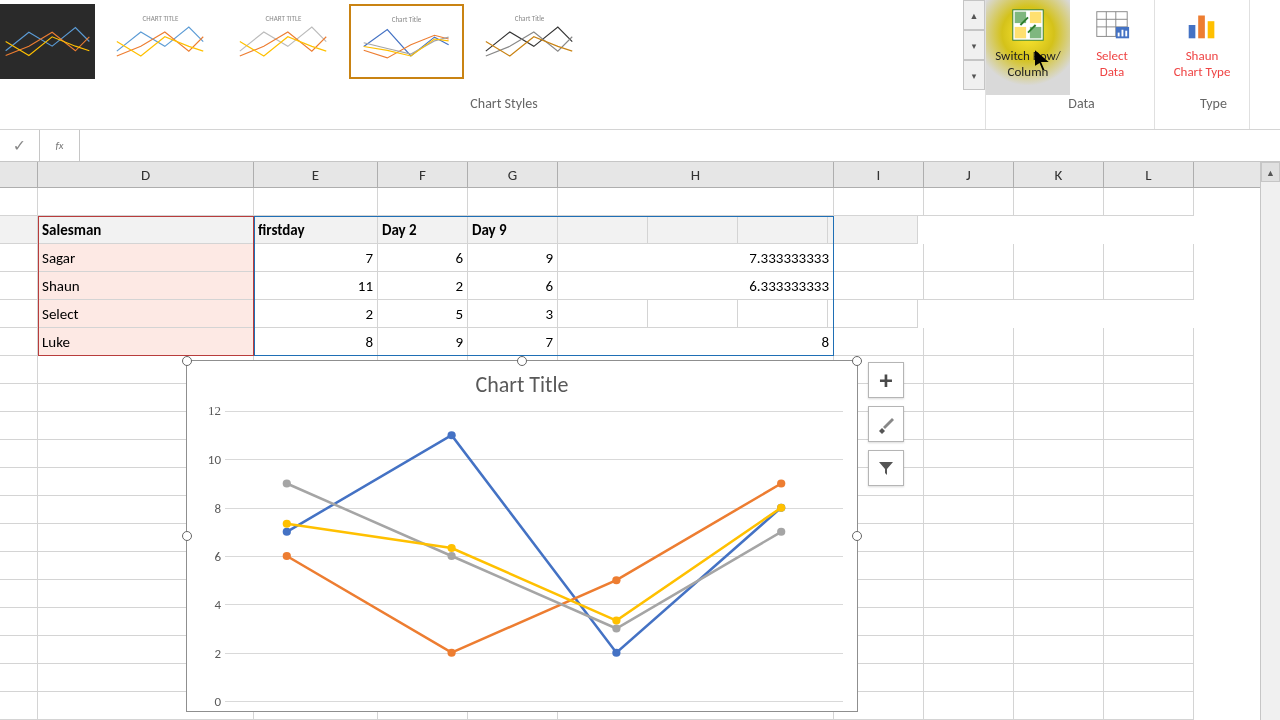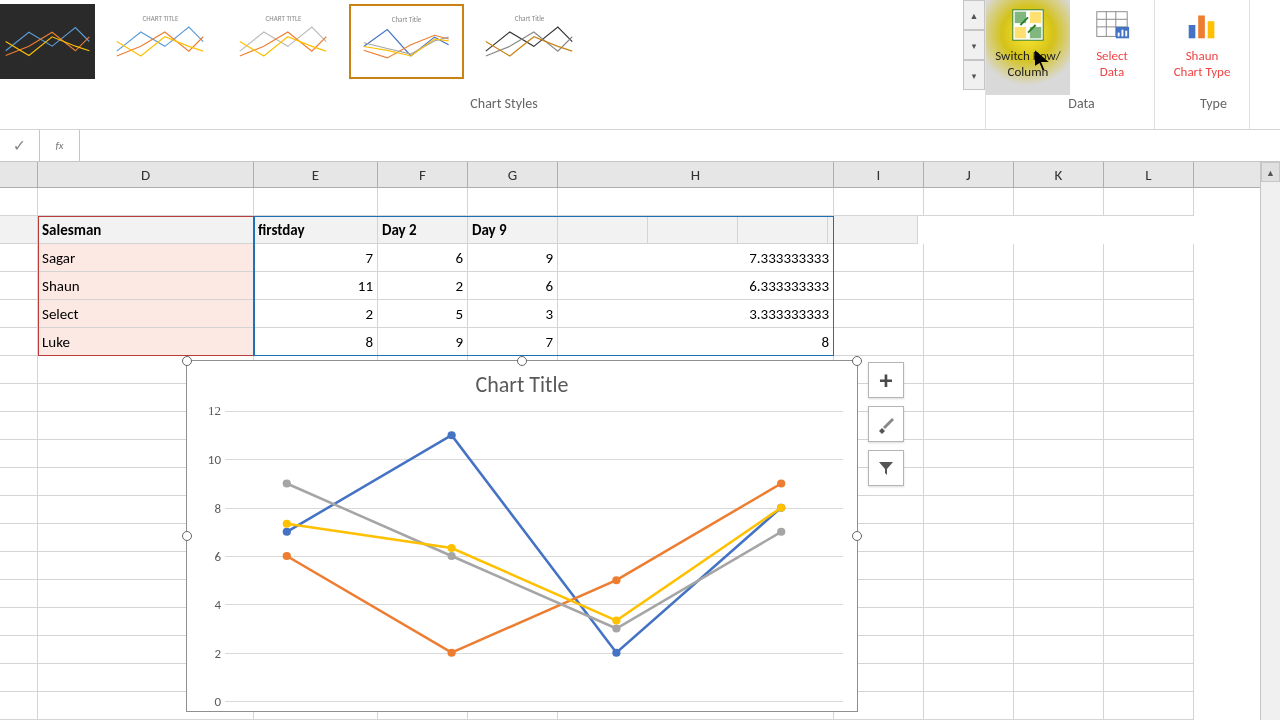--- a/index.html
+++ b/index.html
@@ -276,21 +276,20 @@
           <div class="cell w-J"></div>
           <div class="cell w-K"></div>
           <div class="cell w-L"></div>
       </div>
       <div class="sheet-row">
         <div class="cell w-stub"></div>
         <div class="cell w-D left name-col">Select</div>
         <div class="cell w-E right">2</div>
         <div class="cell w-F right">5</div>
         <div class="cell w-G right">3</div>
-        <div class="cell w-H right">3.333333333</div>
         <div class="cell w-I"></div>
           <div class="cell w-J"></div>
           <div class="cell w-K"></div>
           <div class="cell w-L"></div>
       </div>
       <div class="sheet-row">
         <div class="cell w-stub"></div>
         <div class="cell w-D left name-col">Luke</div>
         <div class="cell w-E right">8</div>
         <div class="cell w-F right">9</div>

